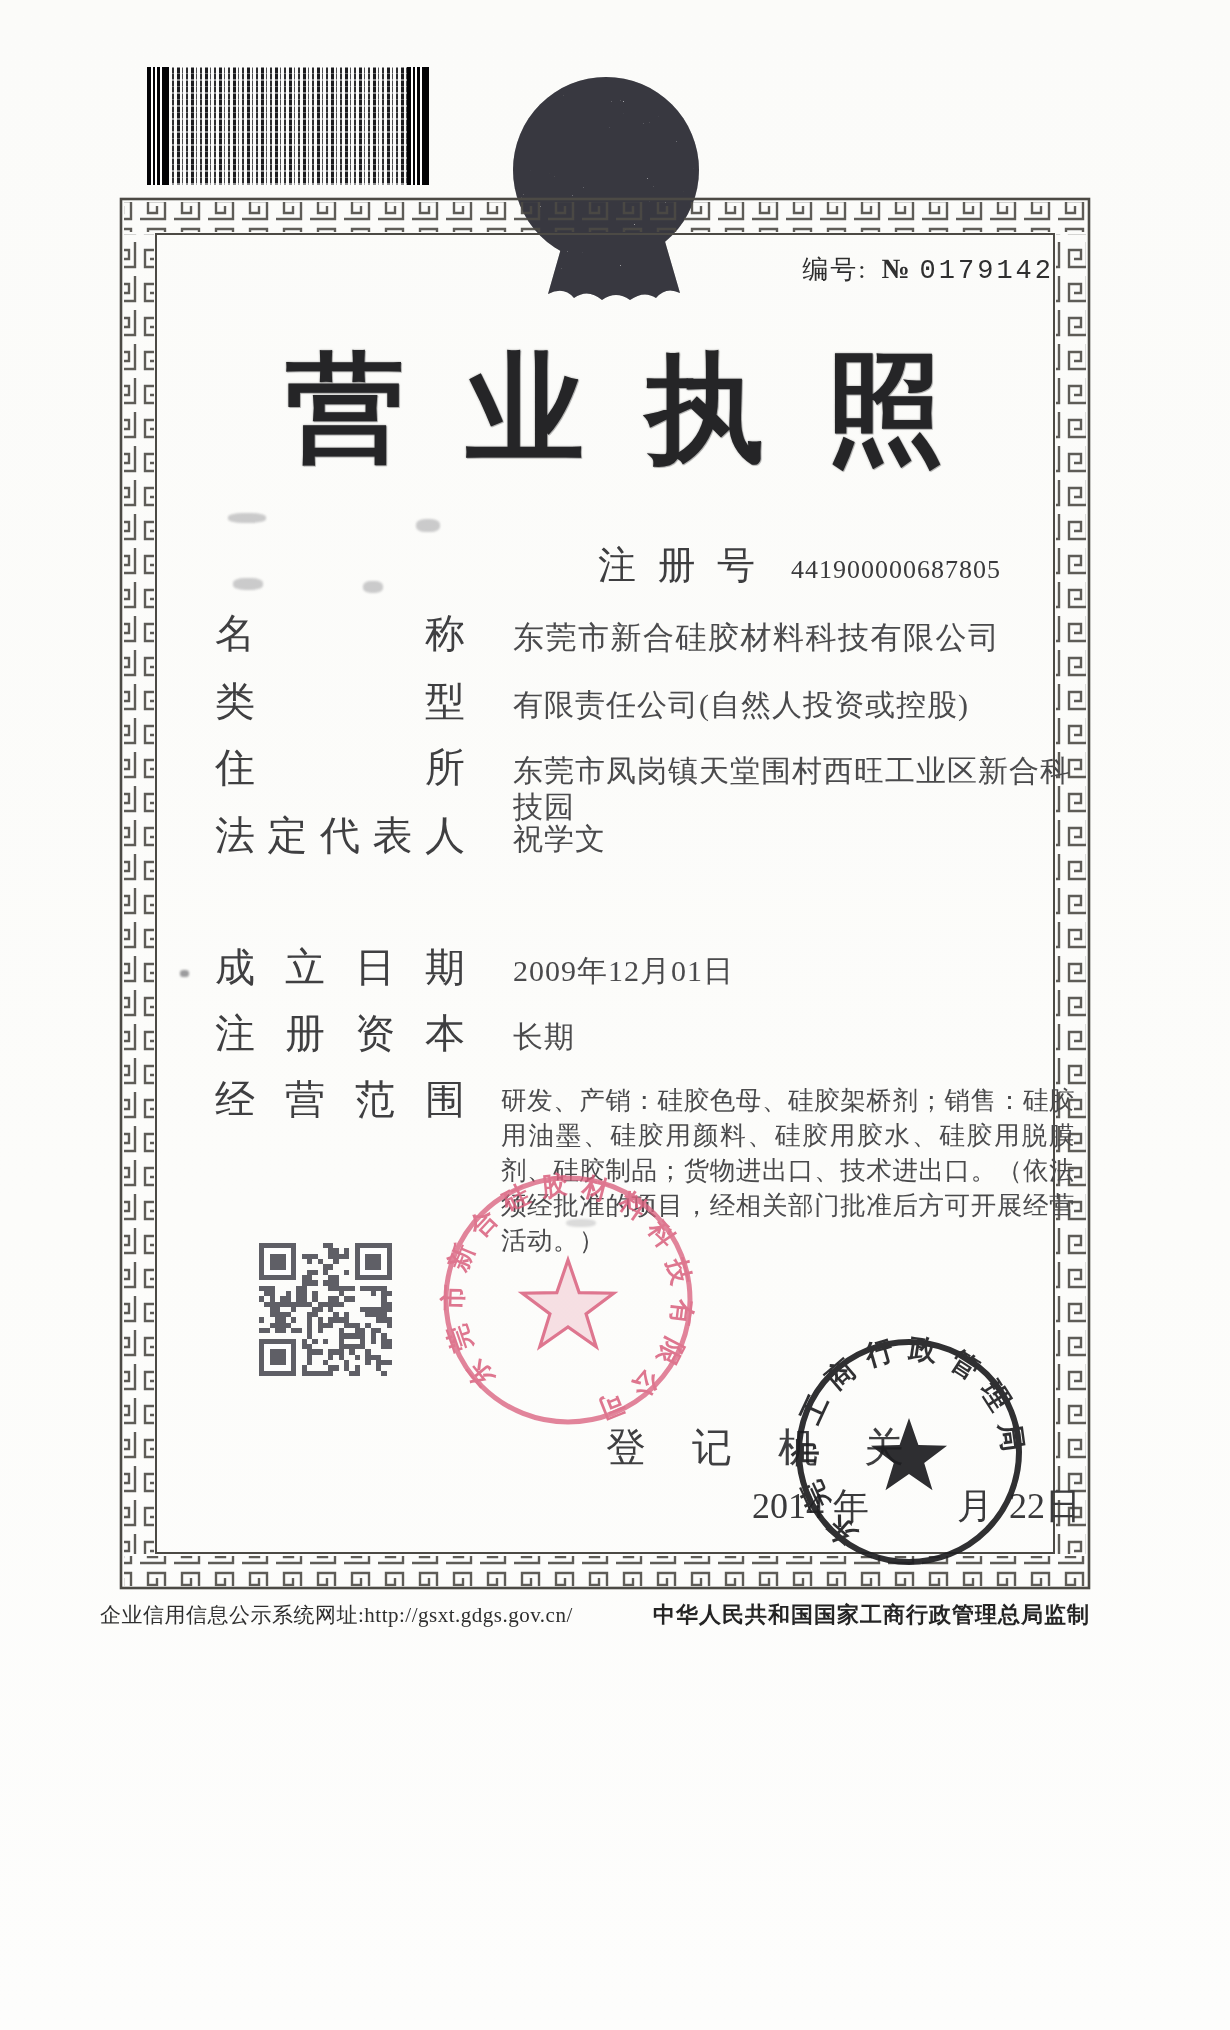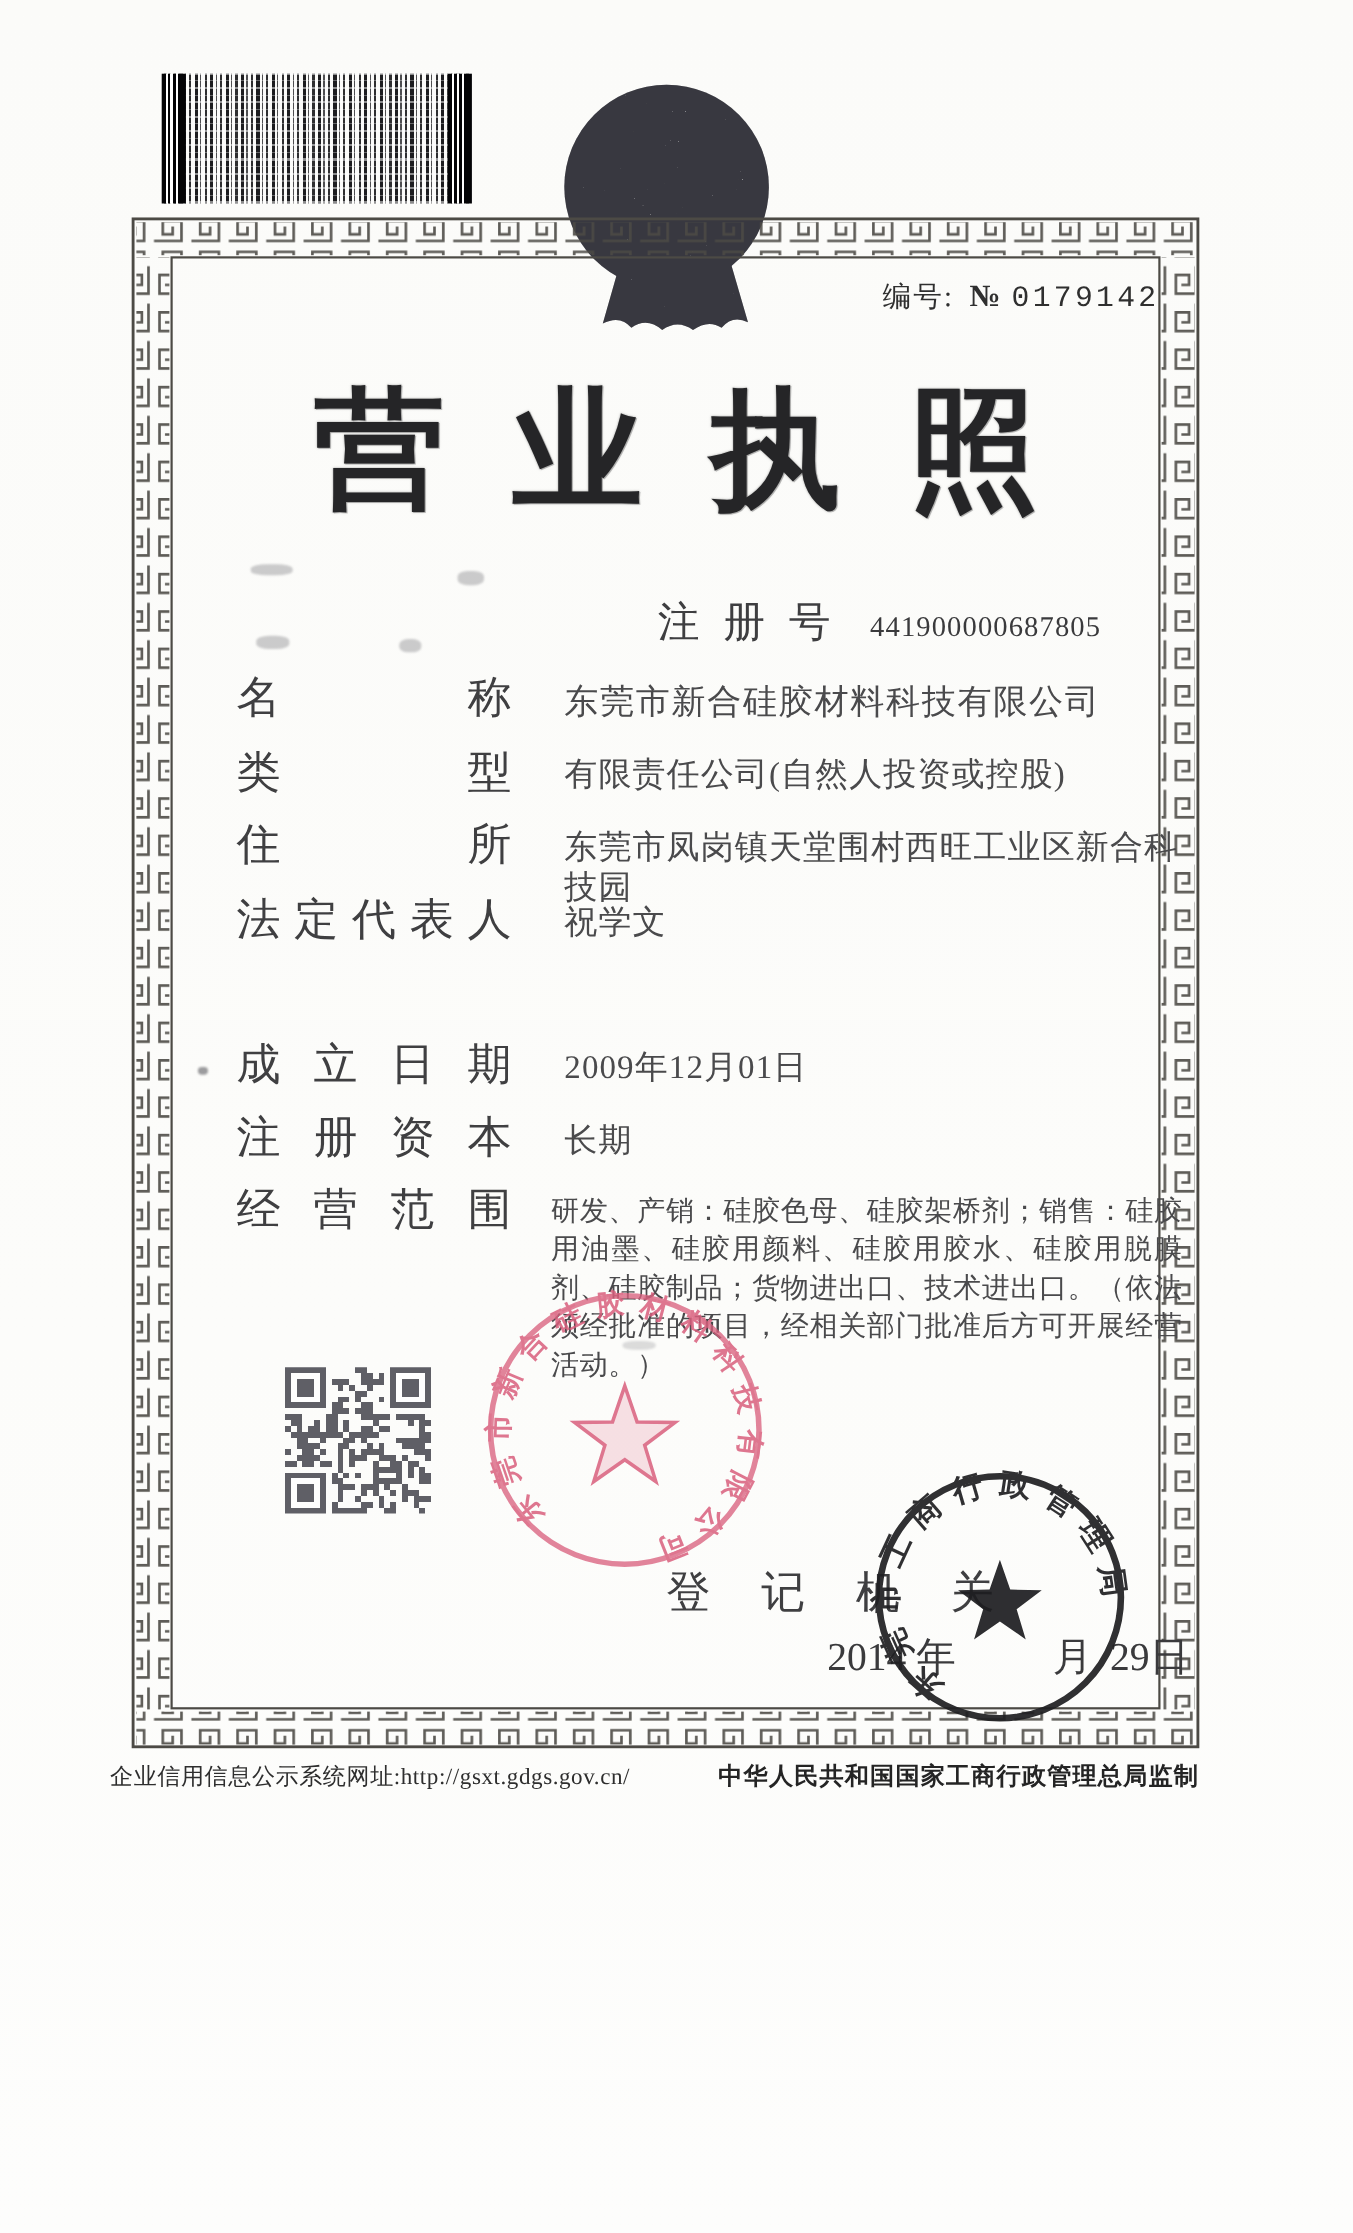--- a/index.html
+++ b/index.html
@@ -425,21 +425,21 @@
       <g transform="translate(142,150)">
         <path d="M0 -48 L11.17 -15.37 L45.65 -14.83 L18.07 5.87 L28.21 38.83 L0 19 L-28.21 38.83 L-18.07 5.87 L-45.65 -14.83 L-11.17 -15.37 Z" fill="rgba(217,95,125,0.22)" stroke="#d95f7d" stroke-width="3.2"></path>
       </g>
     </svg>
   </div>
 
   <div class="abs registry-label">登 记 机 关</div>
 
   <div class="abs date-line">
     <span>2014</span>
-    <span>年</span><span class="gap-month"></span><span>月</span><span class="gap-day"></span><span>29</span><span>日</span>
+    <span>年</span><span class="gap-month"></span><span>月</span><span class="gap-day"></span><span>22</span><span>日</span>
   </div>
 
   <div class="abs registry-seal">
     <svg width="260" height="260" viewBox="0 0 260 260">
       <defs>
         <path id="blkArc" d="M 36 130 A 94 94 0 1 1 224 130 A 94 94 0 1 1 36 130"></path>
       </defs>
       <circle cx="130" cy="130" r="110" fill="none" stroke="#1f1f22" stroke-width="6"></circle>
       <g transform="rotate(-58 130 130)">
         <text font-size="28" fill="#1f1f22" font-family="'Liberation Serif',serif" font-weight="bold" letter-spacing="2">

